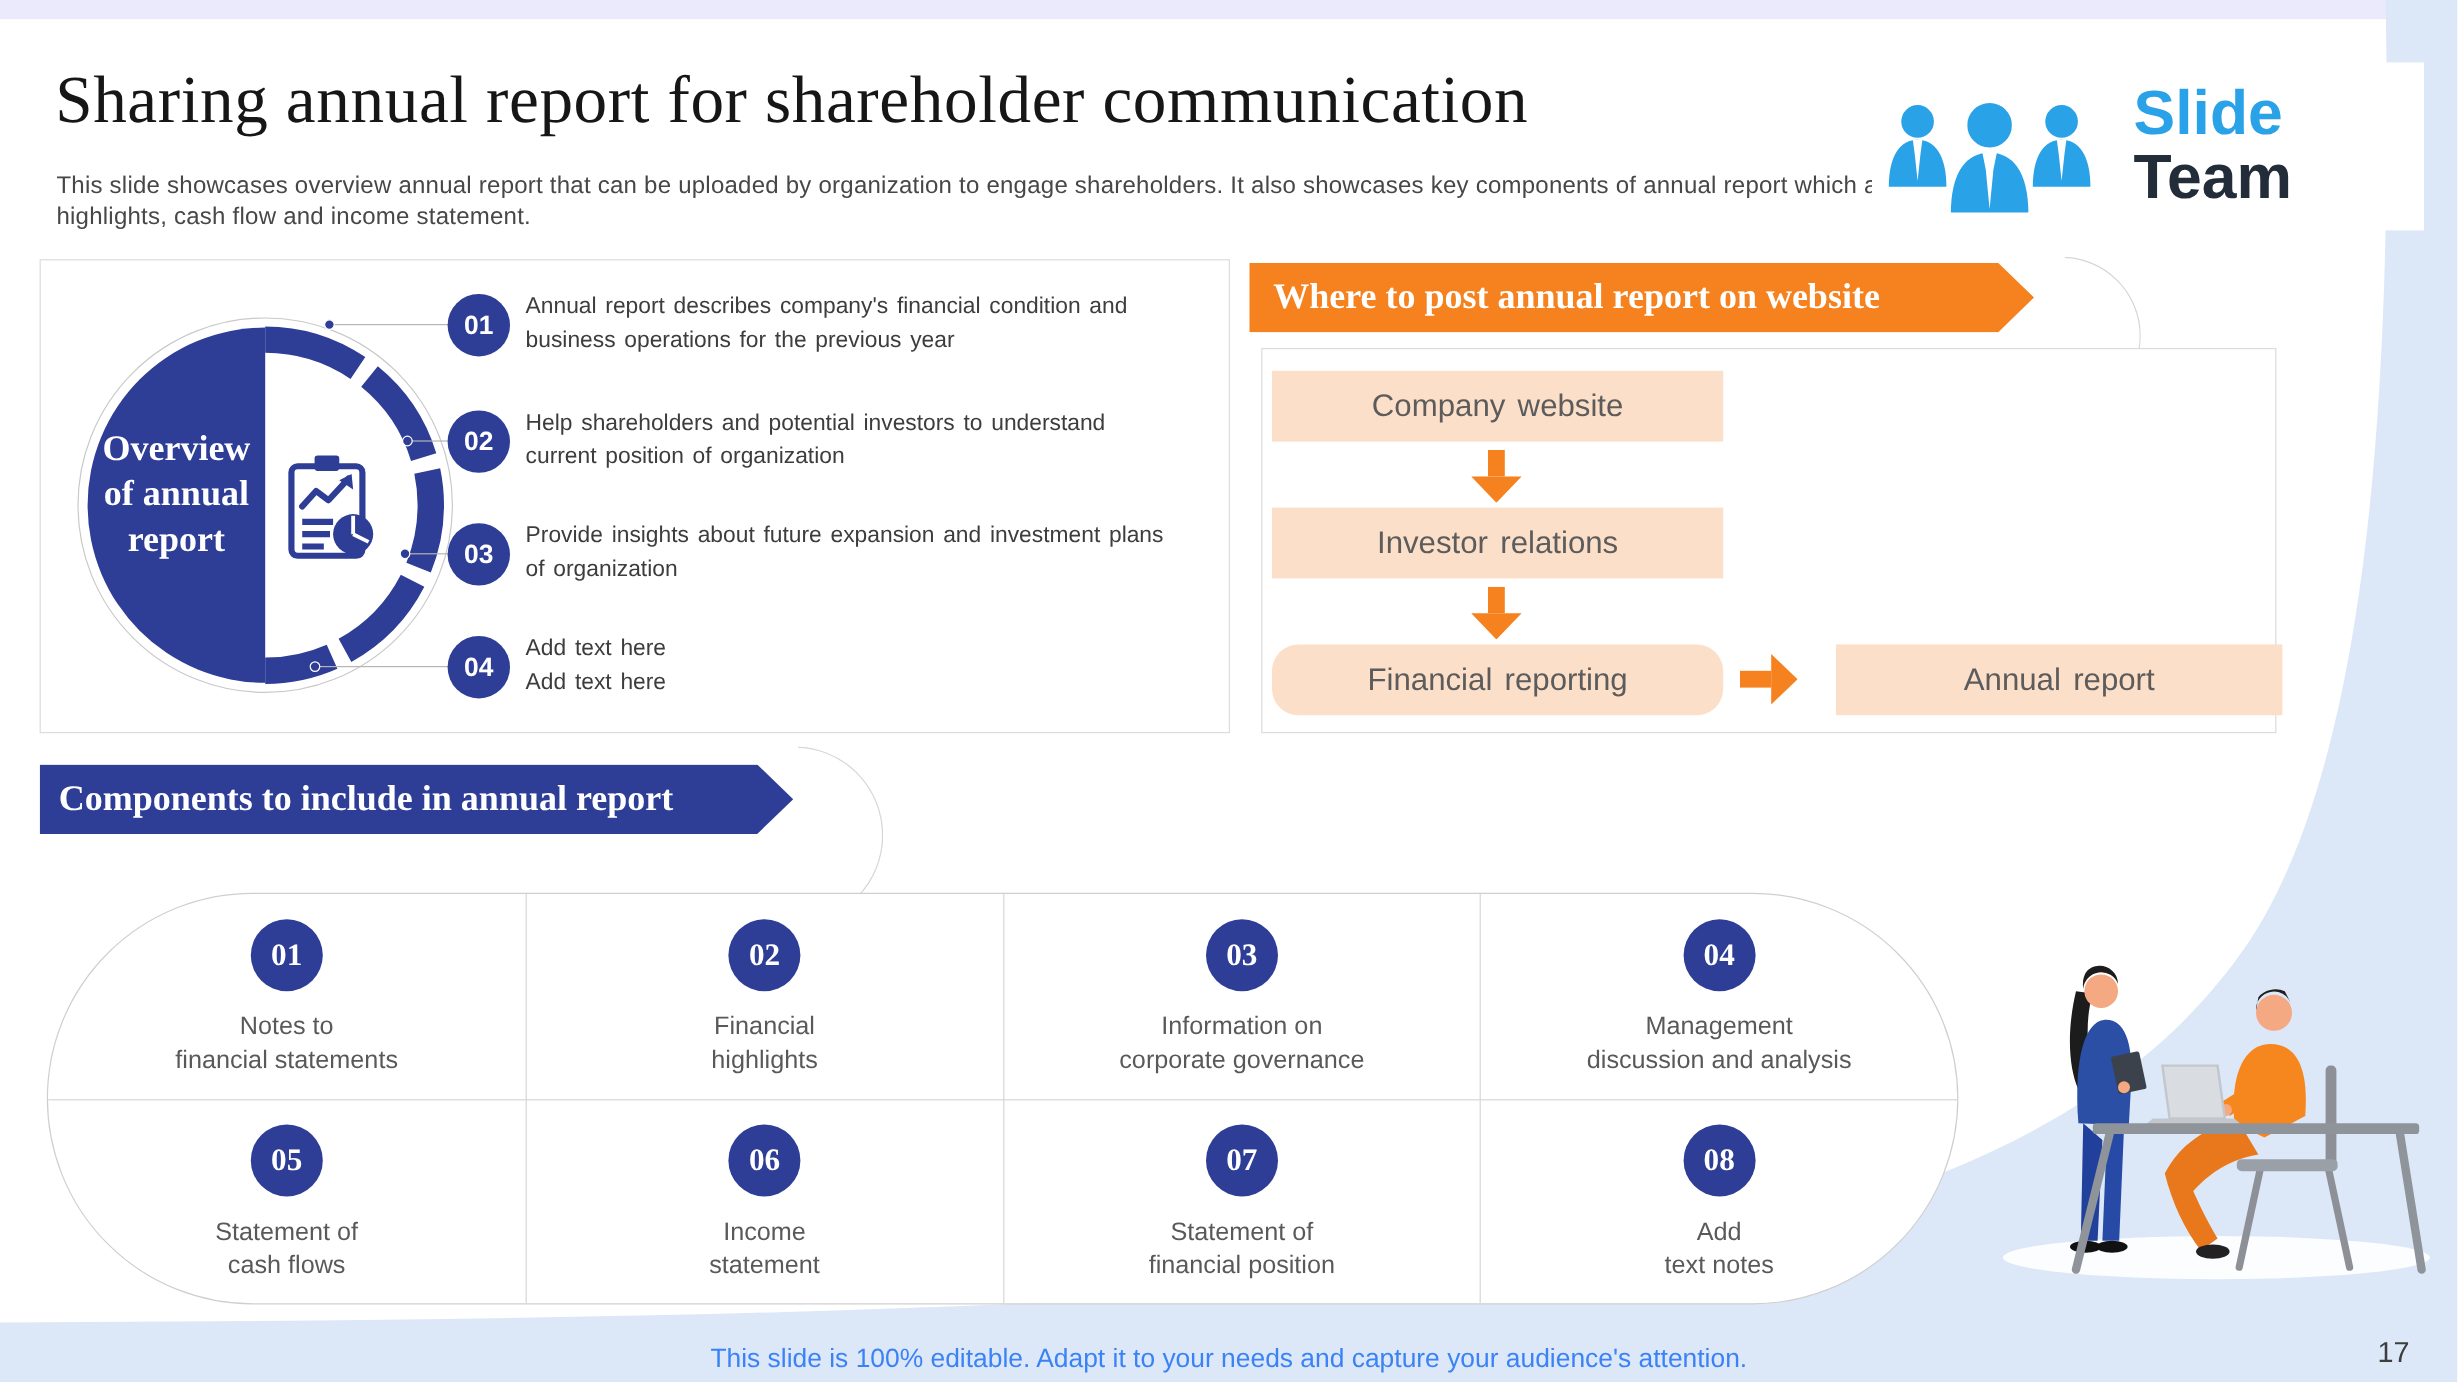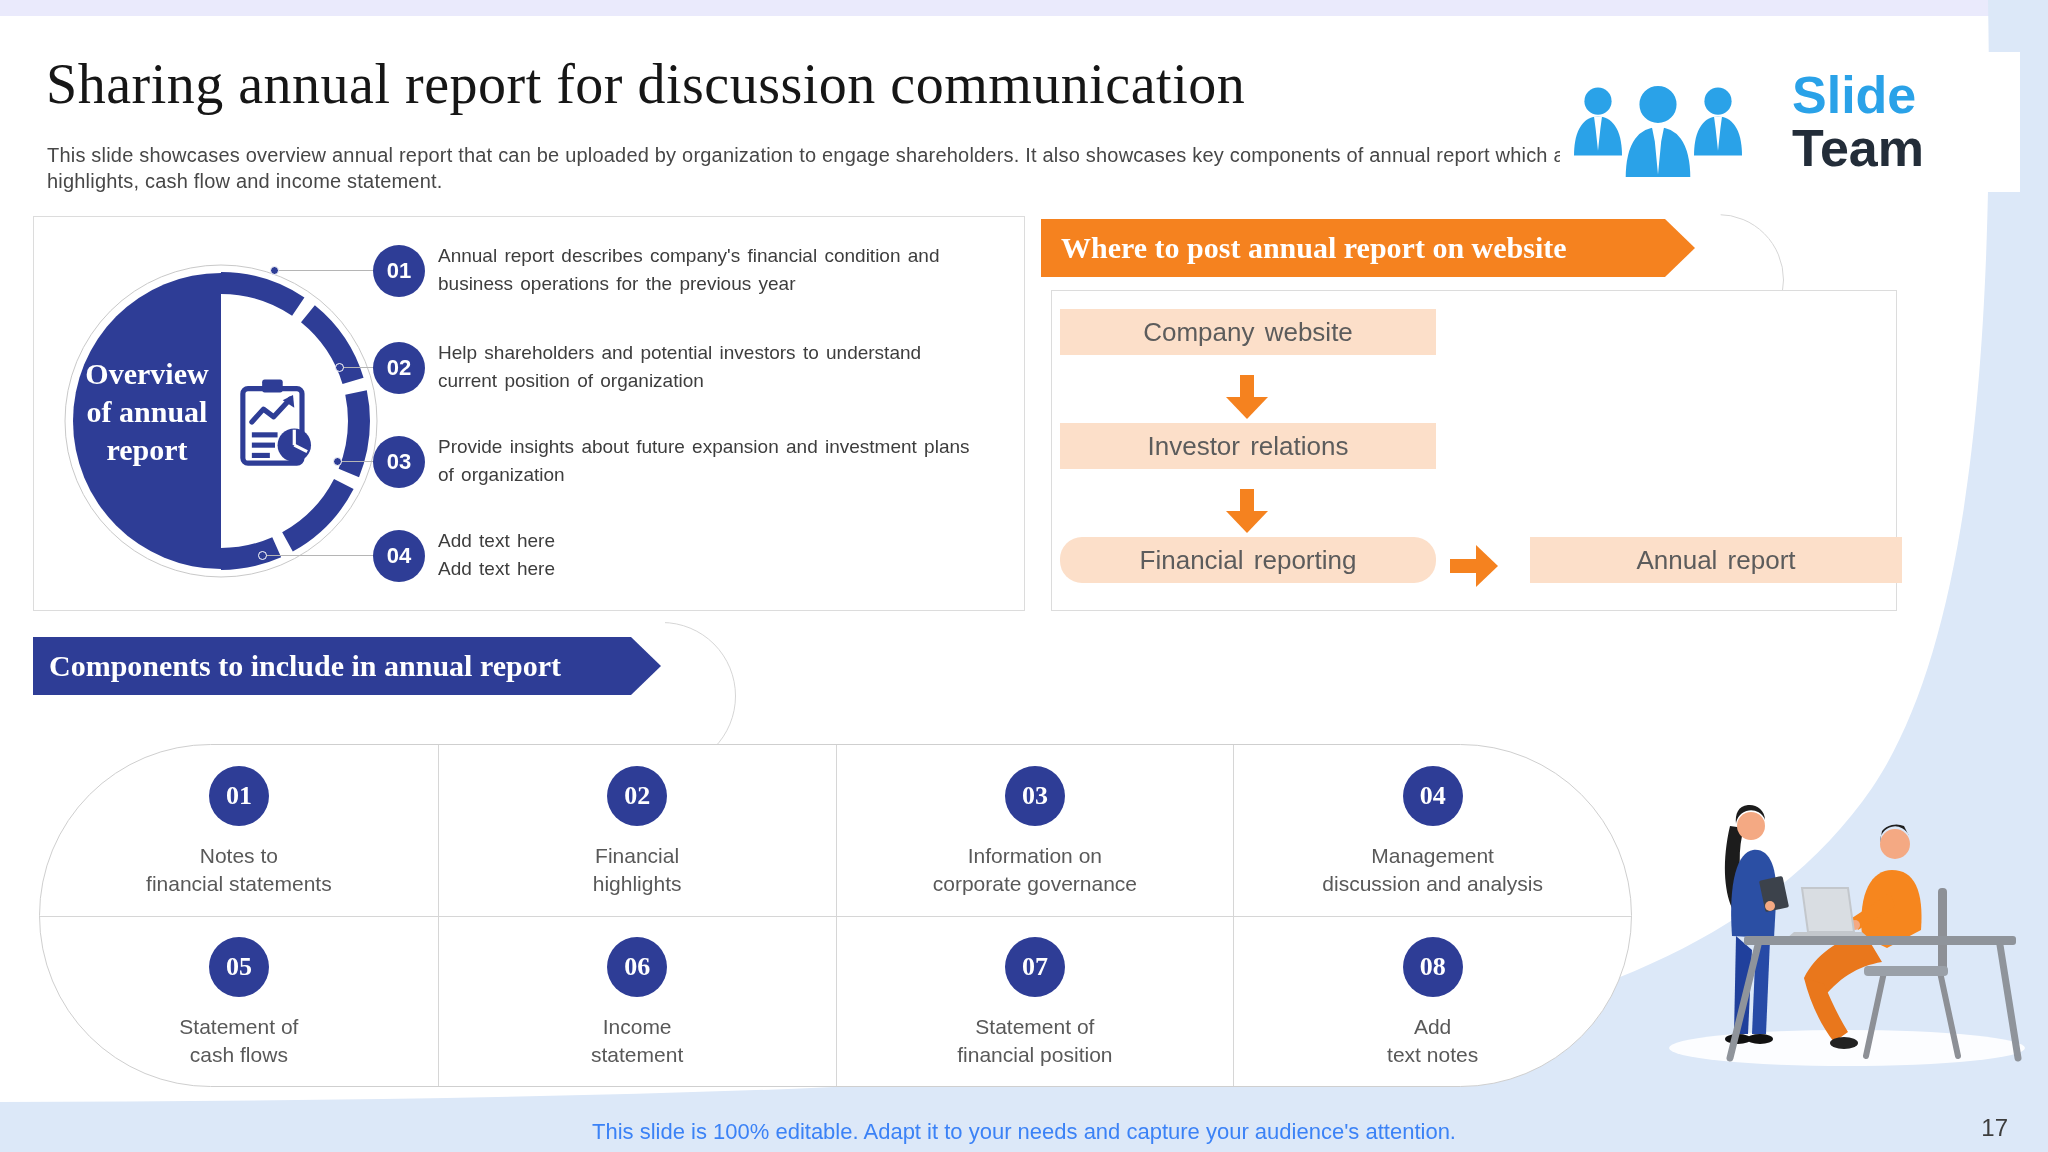--- a/index.html
+++ b/index.html
@@ -13,21 +13,21 @@
   
   .title { position:absolute; left:46px; top:52px; width:1500px;
            font-family:"Liberation Serif", serif; font-weight:400; font-size:56px;
            color:#161616; letter-spacing:.5px; z-index:3; }
   .subtitle { position:absolute; left:47px; top:142px; width:1958px; font-size:20px;
               line-height:1.32; color:#474747; letter-spacing:.2px; z-index:2; }
 
   
   .logo { position:absolute; left:1560px; top:52px; width:460px; height:140px; z-index:4;
           display:flex; align-items:center; background:#ffffff; }
-  .logo-text { margin-left:14px; line-height:1.02; font-weight:bold; }
+  .logo-text { margin-left:0; line-height:1.02; font-weight:bold; }
   .logo-slide { font-size:52px; color:#2aa2e8; }
   .logo-team  { font-size:52px; color:#232d39; }
 
   
   .overview-card { position:absolute; left:33px; top:216px; width:992px; height:395px;
                    background:#fff; border:1px solid #dcdcdc; z-index:2; }
   .circle-svg { position:absolute; left:27px; top:44px; }
   .circle-label { position:absolute; left:38px; top:138px; width:150px; text-align:center;
                   font-family:"Liberation Serif", serif; font-weight:bold; font-size:30px;
                   line-height:1.27; color:#ffffff; white-space:pre-line; }
@@ -50,21 +50,21 @@
             line-height:58px; clip-path:polygon(0 0, calc(100% - 30px) 0, 100% 50%, calc(100% - 30px) 100%, 0 100%); }
   .banner-orange { left:1041px; top:219px; width:654px; background:#f5821f; padding-left:20px; }
   .banner-blue   { left:33px;  top:637px; width:628px; background:#2e3d96; padding-left:16px; }
   .tail { position:absolute; border:1px solid #d6d6d6; border-radius:50%; z-index:1; }
   .tail-orange { left:1652px; top:214px; width:132px; height:132px; clip-path:inset(0 0 0 52%); }
   .tail-blue   { left:588px;  top:622px; width:148px; height:148px; clip-path:inset(0 0 0 52%); }
 
   
   .flow-card { position:absolute; left:1051px; top:290px; width:846px; height:321px;
                background:#fff; border:1px solid #dcdcdc; z-index:2; }
-  .flow-box { position:absolute; height:46px; background:#fcdfc9; color:#5c5c5c;
+  .flow-box { position:absolute; height:59px; background:#fcdfc9; color:#5c5c5c;
               font-size:26px; display:flex; align-items:center; justify-content:center;
               word-spacing:3px; }
   .fb1 { left:8px;  top:18px;  width:376px; }
   .fb2 { left:8px;  top:132px; width:376px; }
   .fb3 { left:8px;  top:246px; width:376px;border-radius:22px; }
   .fb4 { left:478px; top:246px; width:372px; }
   .flow-arrow { position:absolute; }
 
   
   .grid { position:absolute; left:39px; top:744px; width:1593px; height:343px;
@@ -90,21 +90,21 @@
 </head>
 <body>
 
 <div class="slide">
 
   <svg class="bg-svg" width="2048" height="1152" viewBox="0 0 2048 1152">
     <rect x="0" y="0" width="2048" height="16" fill="#eaeafc"></rect>
     <path d="M 1988 0 L 2048 0 L 2048 1152 L 0 1152 L 0 1102 C 420 1101 850 1094 1190 1066 C 1545 1036 1762 948 1872 788 C 1964 652 1995 380 1988 0 Z" fill="#dce8f8"></path>
   </svg>
 
-  <h1 class="title">Sharing annual report for discussion communication</h1>
+  <h1 class="title">Sharing annual report for shareholder communication</h1>
   <p class="subtitle">This slide showcases overview annual report that can be uploaded by organization to engage shareholders. It also showcases key components of annual report which are notes to financial statements, financial highlights, cash flow and income statement.</p>
 
   <div class="logo">
     <svg width="218" height="132" viewBox="0 0 218 132">
       <g fill="#2aa2e8">
         <g transform="translate(38,66) scale(0.8)">
           <circle cy="-26" r="17"></circle>
             <path d="M -30 42 C -30 8 -17 -7 0 -7 C 17 -7 30 8 30 42 Z"></path>
           <polygon points="-5,-7 5,-7 3,8 0,36 -3,8" fill="#ffffff"></polygon>
         </g>

